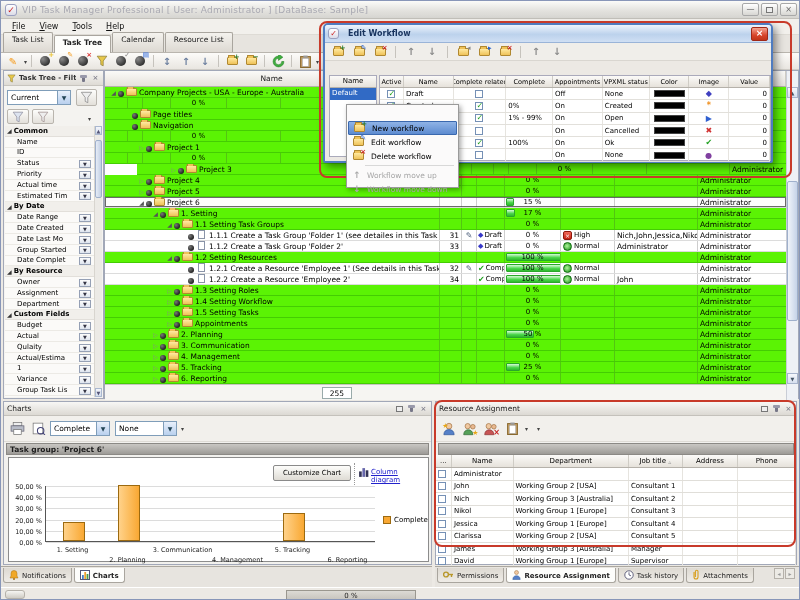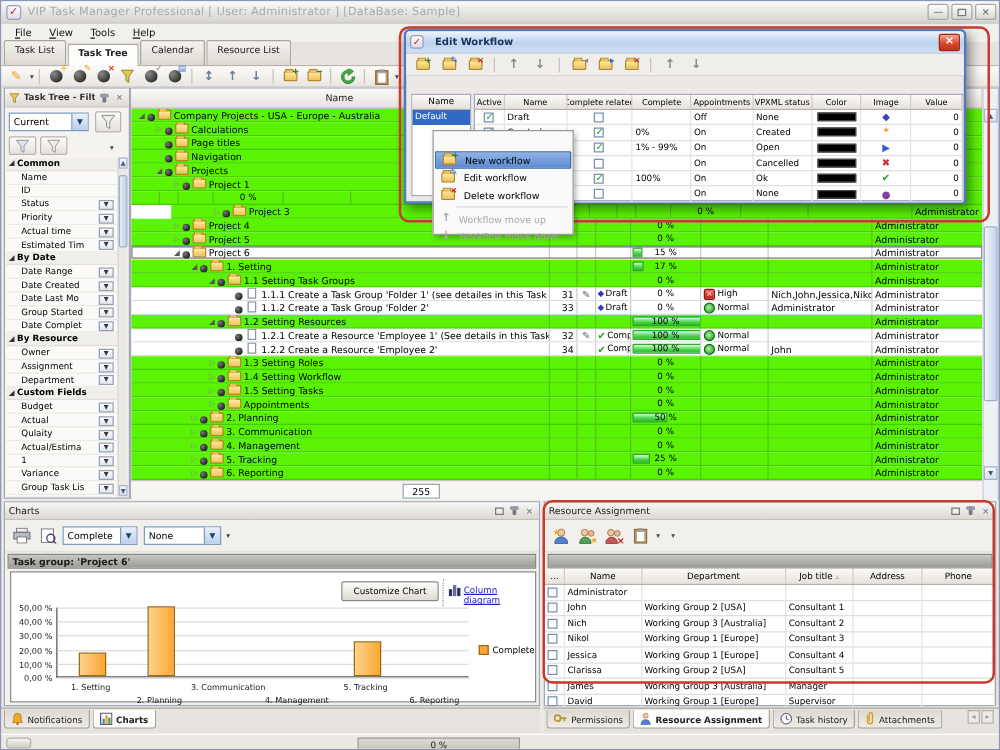--- a/index.html
+++ b/index.html
@@ -432,28 +432,20 @@
           <div class="c c-notes"></div>
           <div class="c c-status"></div>
           <div class="c c-comp">
             <span class="ptext">0 %</span>
           </div>
           <div class="c c-prio"></div>
           <div class="c c-asg"></div>
           <div class="c c-own">Administrator</div>
         </div>
         <div class="trow green" style="background: rgb(91, 243, 4);">
-          <div class="c c-name" style="padding-left: 18px;">
-            <span class="exp" style="color: rgb(136, 136, 136);">▷</span>
-            <span class="node">
-              <span class="dot"></span>
-              <span class="fold"></span>
-            </span>
-            <span class="tlabel">Calculations</span>
-          </div>
           <div class="c c-id"></div>
           <div class="c c-notes"></div>
           <div class="c c-status"></div>
           <div class="c c-comp">
             <span class="ptext">0 %</span>
           </div>
           <div class="c c-prio"></div>
           <div class="c c-asg"></div>
           <div class="c c-own">Administrator</div>
         </div>
@@ -489,28 +481,20 @@
           <div class="c c-notes"></div>
           <div class="c c-status"></div>
           <div class="c c-comp">
             <span class="ptext">0 %</span>
           </div>
           <div class="c c-prio"></div>
           <div class="c c-asg"></div>
           <div class="c c-own">Administrator</div>
         </div>
         <div class="trow green" style="background: rgb(91, 243, 4);">
-          <div class="c c-name" style="padding-left: 18px;">
-            <span class="exp">◢</span>
-            <span class="node">
-              <span class="dot"></span>
-              <span class="fold"></span>
-            </span>
-            <span class="tlabel">Projects</span>
-          </div>
           <div class="c c-id"></div>
           <div class="c c-notes"></div>
           <div class="c c-status"></div>
           <div class="c c-comp">
             <span class="ptext">0 %</span>
           </div>
           <div class="c c-prio"></div>
           <div class="c c-asg"></div>
           <div class="c c-own">Administrator</div>
         </div>

